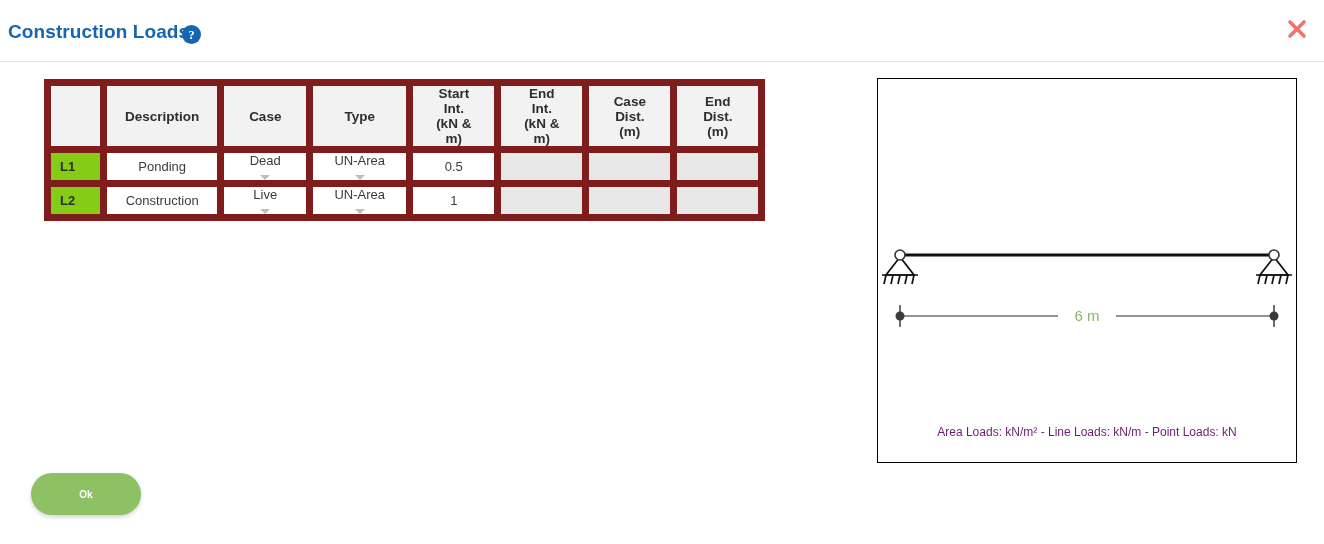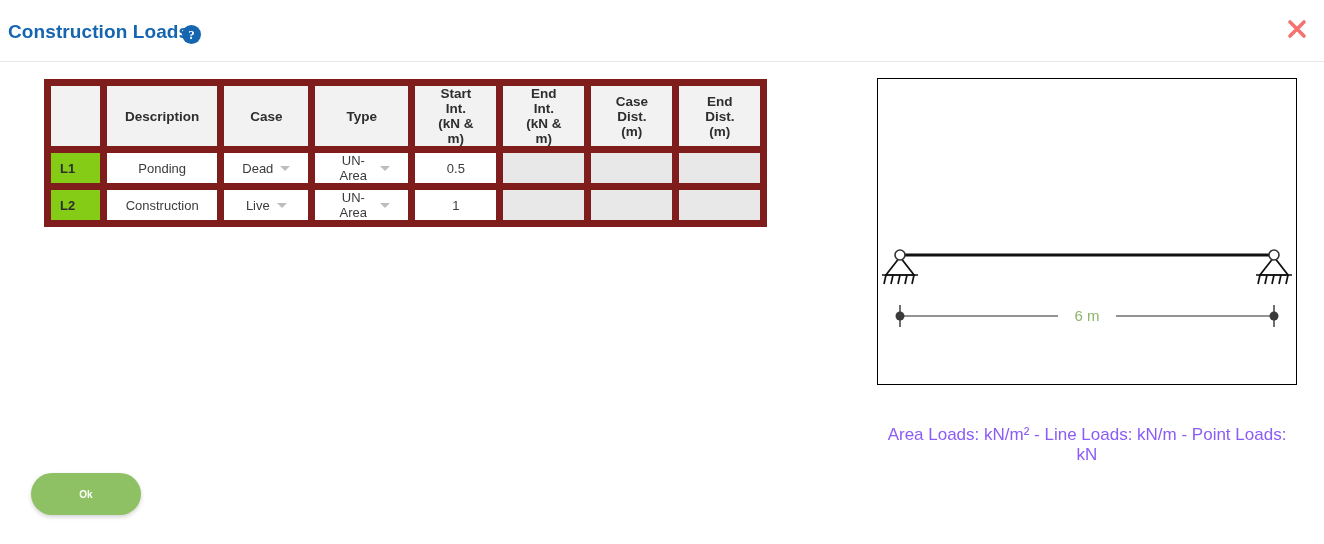--- a/index.html
+++ b/index.html
@@ -102,20 +102,21 @@
   .col-ed    { width: 88px; }
 
   .dd-cell {
     position: relative;
     cursor: pointer;
   }
   .dd-wrap {
     display: inline-flex;
     align-items: center;
     gap: 7px;
+    flex-direction: column;
   }
   .caret {
     width: 0; height: 0;
     border-left: 5px solid transparent;
     border-right: 5px solid transparent;
     border-top: 5px solid #bdbdbd;
     flex: 0 0 auto;
   }
 
   
@@ -131,33 +132,33 @@
     font-weight: bold;
     font-family: "Liberation Sans", sans-serif;
     cursor: pointer;
     box-shadow: 0 2px 4px rgba(0,0,0,.18);
   }
 
   
   #diagram-panel {
     position: absolute;
     left: 877px; top: 78px;
-    width: 420px; height: 307px;
+    width: 420px; height: 385px;
     border: 1px solid #000000;
     box-sizing: border-box;
     background: #ffffff;
   }
   #diagram-svg { display:block; }
   #diagram-units {
     position: absolute;
     left: 0; right: 0;
     top: 346px;
     text-align: center;
-    font-size: 17px;
-    color: #8b5cf6;
+    font-size: 12px;
+    color: #701a75;
     font-family: "Liberation Sans", sans-serif;
   }
 </style>
 </head>
 <body>
 
 <div id="dialog-header">
   <div id="dialog-title">Construction Loads</div>
   <div id="help-icon">?</div>
   <div id="close-button">

